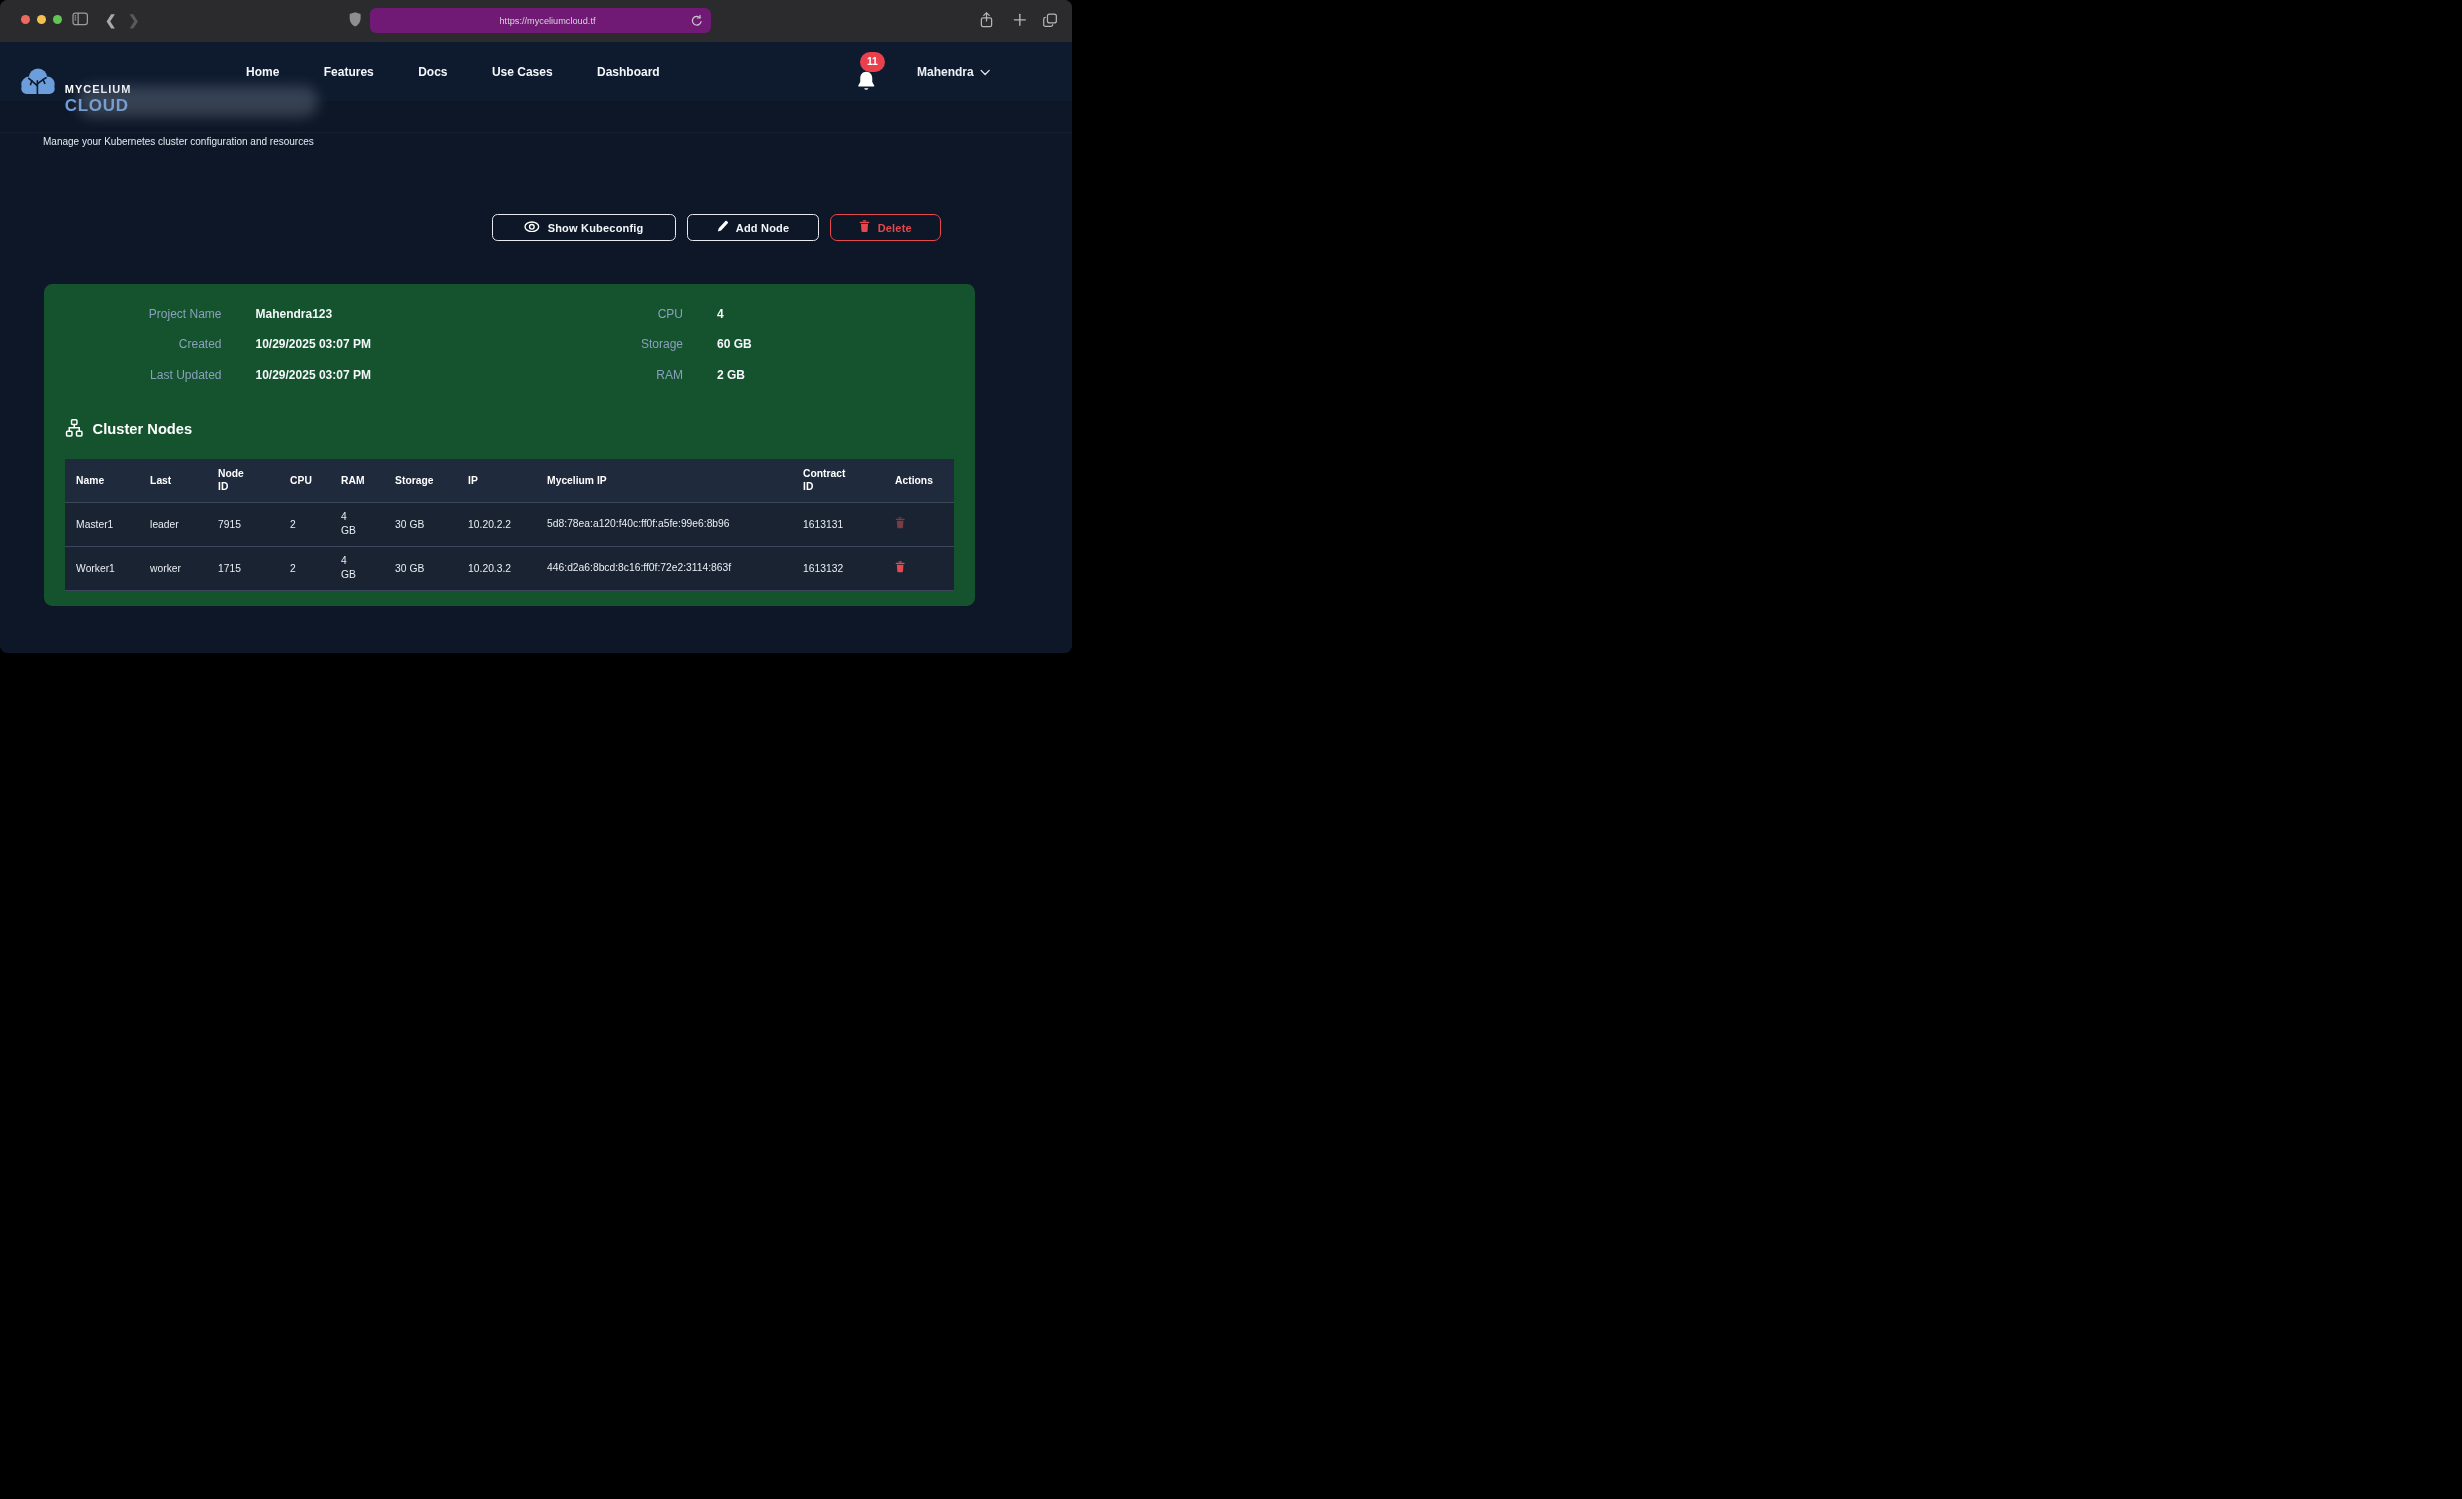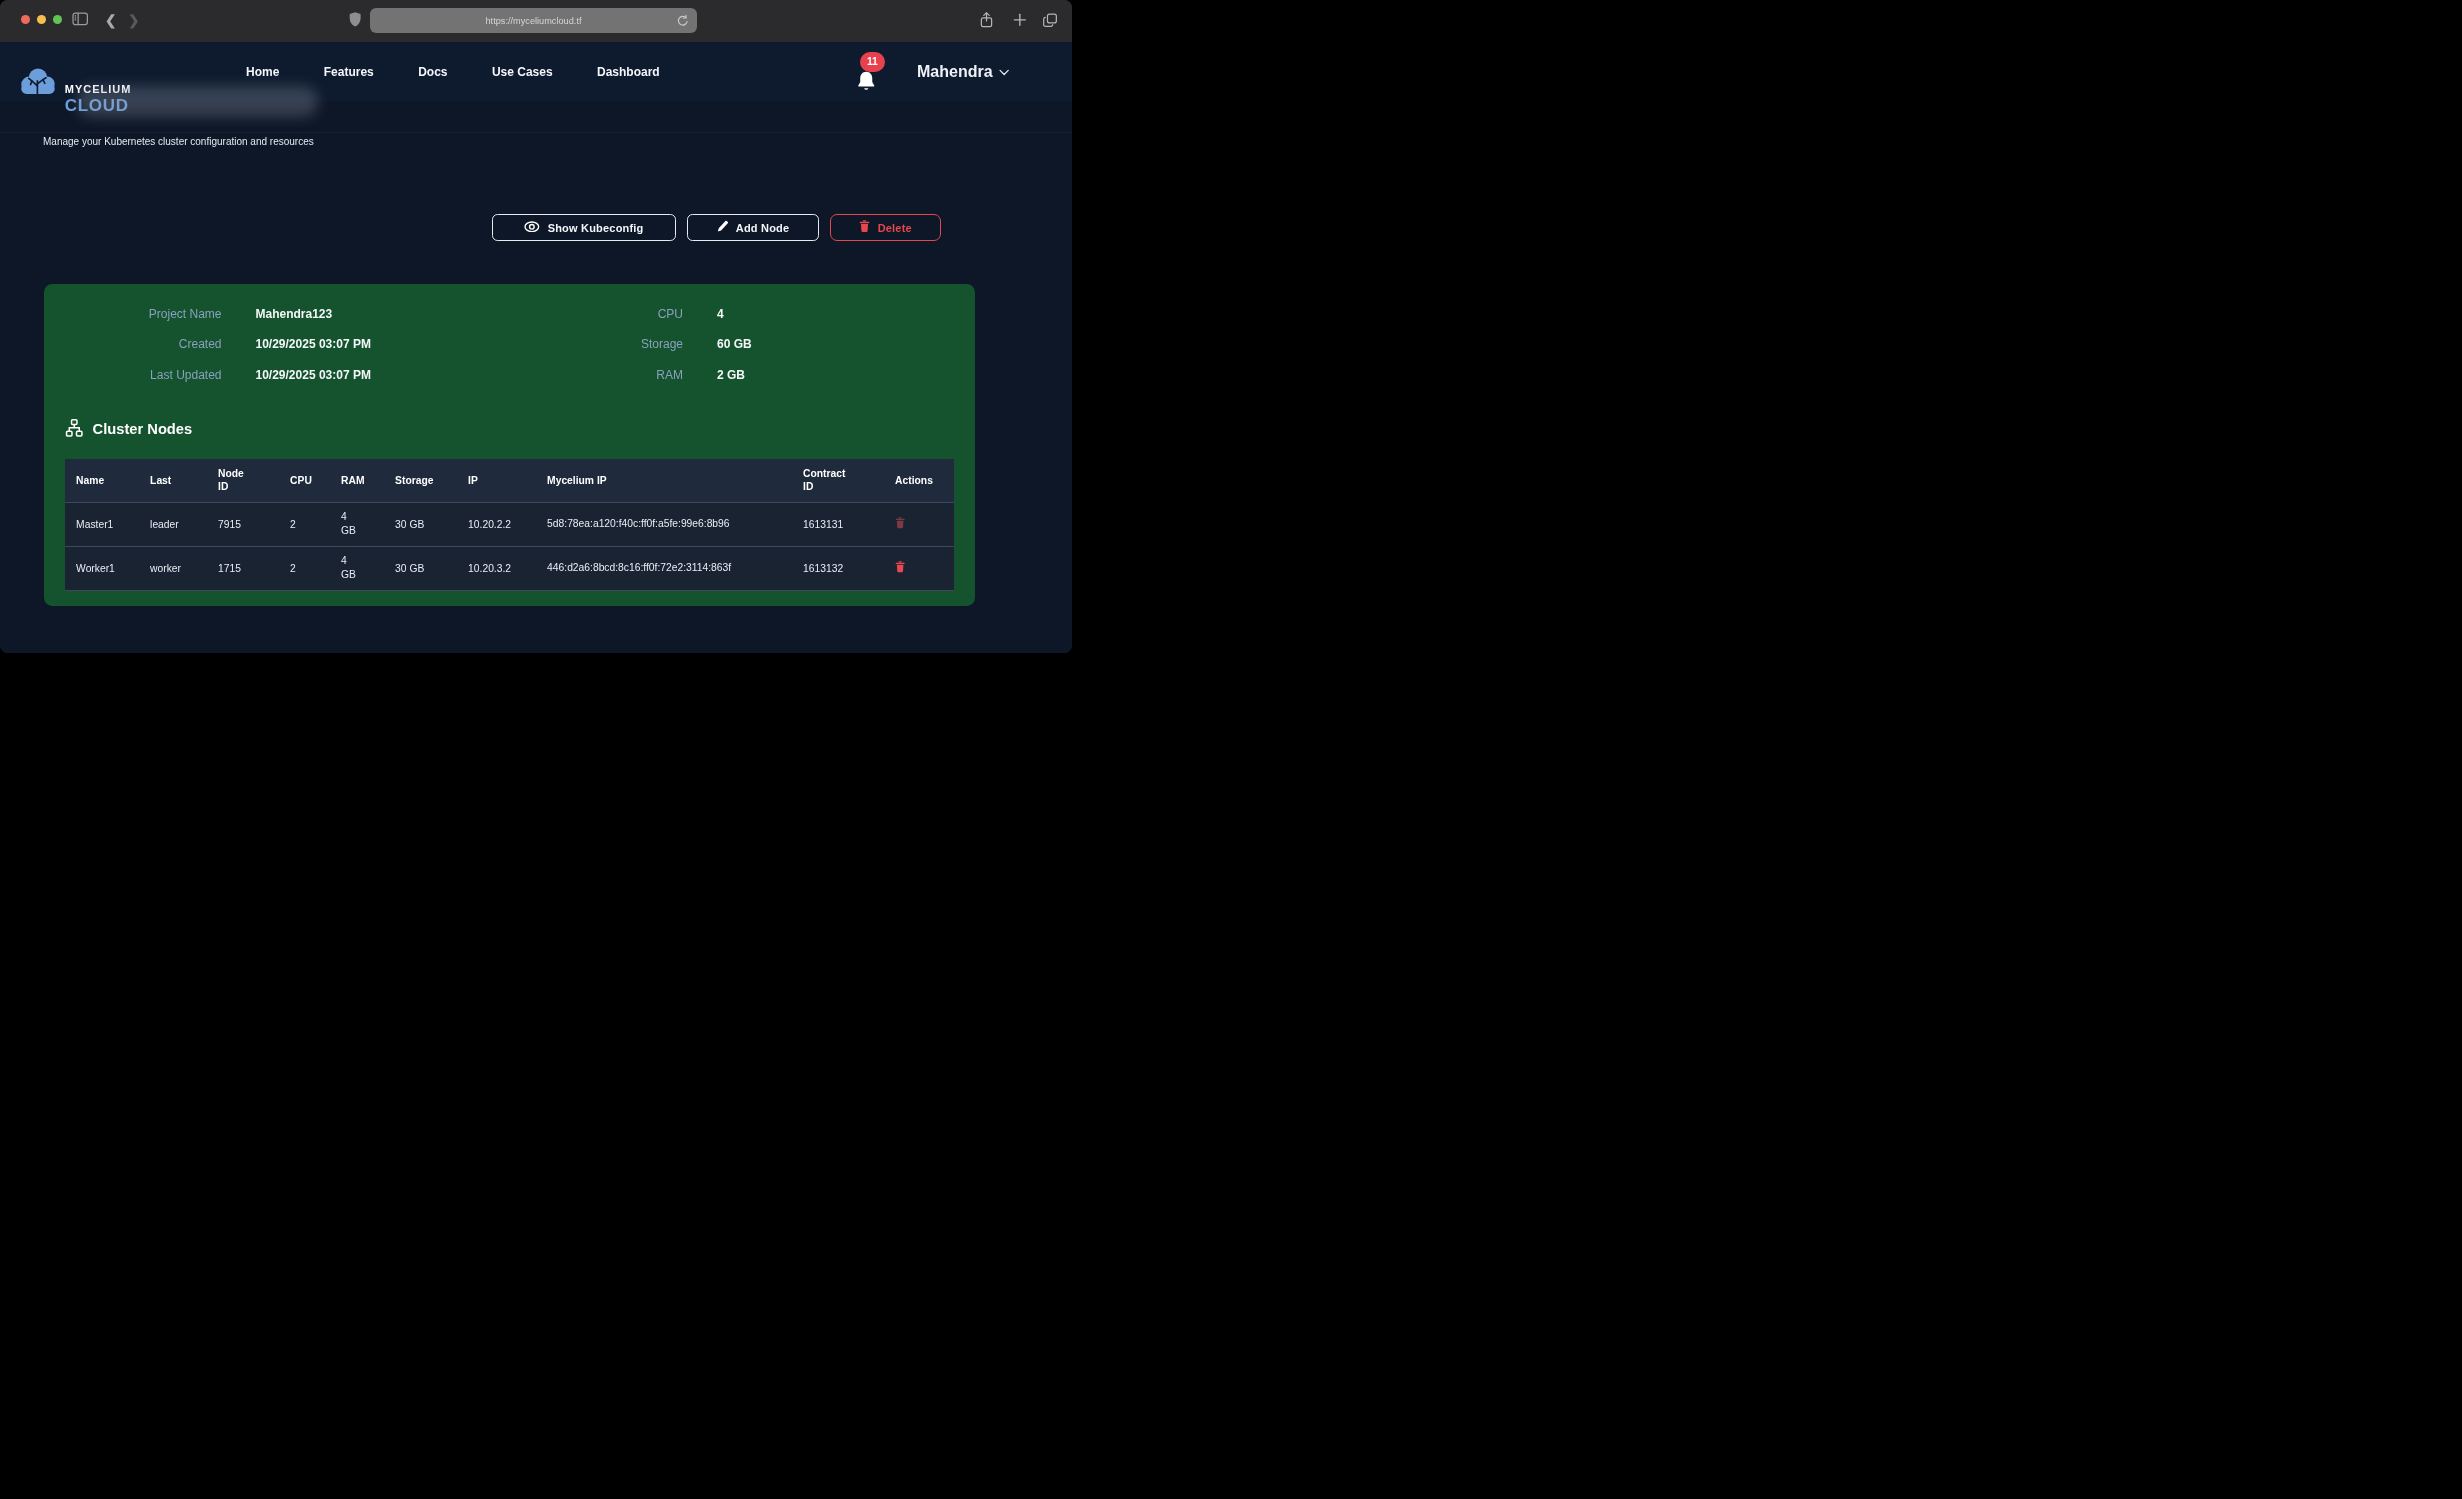--- a/index.html
+++ b/index.html
@@ -8,39 +8,39 @@
 
   
   .chrome{position:absolute;left:0;top:0;width:100%;height:42px;background:#2b2b2d;z-index:10;}
   .traffic{position:absolute;top:15px;width:9px;height:9px;border-radius:50%;}
   .t-red{left:21px;background:#ed6a5e;}
   .t-yellow{left:37px;background:#f4bf4f;}
   .t-green{left:53px;background:#61c554;}
   .chrome-ic{position:absolute;top:9.6px;color:#9c9c9e;}
   .nav-arrow{position:absolute;top:11.6px;font-size:13.7px;line-height:18px;color:#a9a9ab;font-weight:bold;}
   .nav-arrow.fwd{color:#59595b;}
-  .urlbar{position:absolute;left:370px;top:8.2px;width:327px;height:25px;background:#737373;border-radius:6.2px;display:flex;align-items:center;justify-content:center;}
+  .urlbar{position:absolute;left:370px;top:8.2px;width:327px;height:25px;background:#701a75;border-radius:6.2px;display:flex;align-items:center;justify-content:center;padding-left:14px;}
   .urlbar .url-text{color:#d6d6d8;font-size:9.2px;}
   .reload{position:absolute;right:7.5px;top:5.5px;}
   .shield{position:absolute;left:349px;top:11.6px;}
 
   
   .viewport{position:absolute;left:0;top:42px;width:1072px;height:611px;background:#0e1727;}
   .site-header{position:absolute;left:0;top:0;width:100%;height:59px;background:#0e1a2e;z-index:5;}
   .brand{position:absolute;left:18px;top:10.3px;display:flex;align-items:center;gap:6.8px;}
   .brand-text{display:flex;flex-direction:column;line-height:1;margin-top:32px;}
   .brand-l1{color:#fff;font-weight:bold;font-size:11px;letter-spacing:1px;}
   .brand-l2{color:#6b9edb;font-weight:800;font-size:17px;letter-spacing:0.7px;margin-top:1.4px;}
   .main-nav{position:absolute;left:218px;top:0;height:59px;display:flex;align-items:center;gap:16.4px;}
   .main-nav a{color:#f4f7fb;text-decoration:none;font-size:12px;font-weight:bold;padding-left:28px;}
   .bell-wrap{position:absolute;left:856px;top:9.6px;width:31px;height:41px;}
   .bell{position:absolute;left:0;top:18px;}
   .badge{position:absolute;left:4.1px;top:0;min-width:15px;height:20px;padding:0 4.8px;background:#e8414d;border-radius:10.3px;color:#fff;font-size:10.3px;font-weight:bold;display:flex;align-items:center;justify-content:center;}
   .user-menu{position:absolute;left:917px;top:0;height:59px;display:flex;align-items:center;gap:6.8px;cursor:pointer;}
-  .user-name{color:#eef2f7;font-size:16px;font-weight:bold;}
+  .user-name{color:#eef2f7;font-size:12px;font-weight:bold;}
 
   
   .page-title{position:absolute;left:43px;top:31px;z-index:1;color:#fff;font-size:29px;font-weight:bold;margin:0;letter-spacing:0.3px;}
   .blur-smudge{position:absolute;left:77px;top:44px;width:241px;height:31px;background:rgba(148,158,175,0.30);border-radius:15px;filter:blur(6.2px);z-index:6;}
   .header-divider{position:absolute;left:0;top:90px;width:100%;height:0.7px;background:rgba(255,255,255,0.035);z-index:2;}
   .subtitle{position:absolute;left:43px;top:94px;margin:0;color:#e3e9f0;font-size:10px;font-weight:400;z-index:1;}
 
   
   .toolbar{position:absolute;left:492px;top:172px;display:flex;gap:11px;z-index:1;}
   .btn{height:27px;box-sizing:border-box;border:1px solid #e7eaef;border-radius:5.5px;background:transparent;display:flex;align-items:center;justify-content:center;gap:7.5px;color:#f4f6f9;font-family:"Liberation Sans",sans-serif;font-size:11px;font-weight:bold;letter-spacing:0.2px;cursor:pointer;padding:0 15px;}

